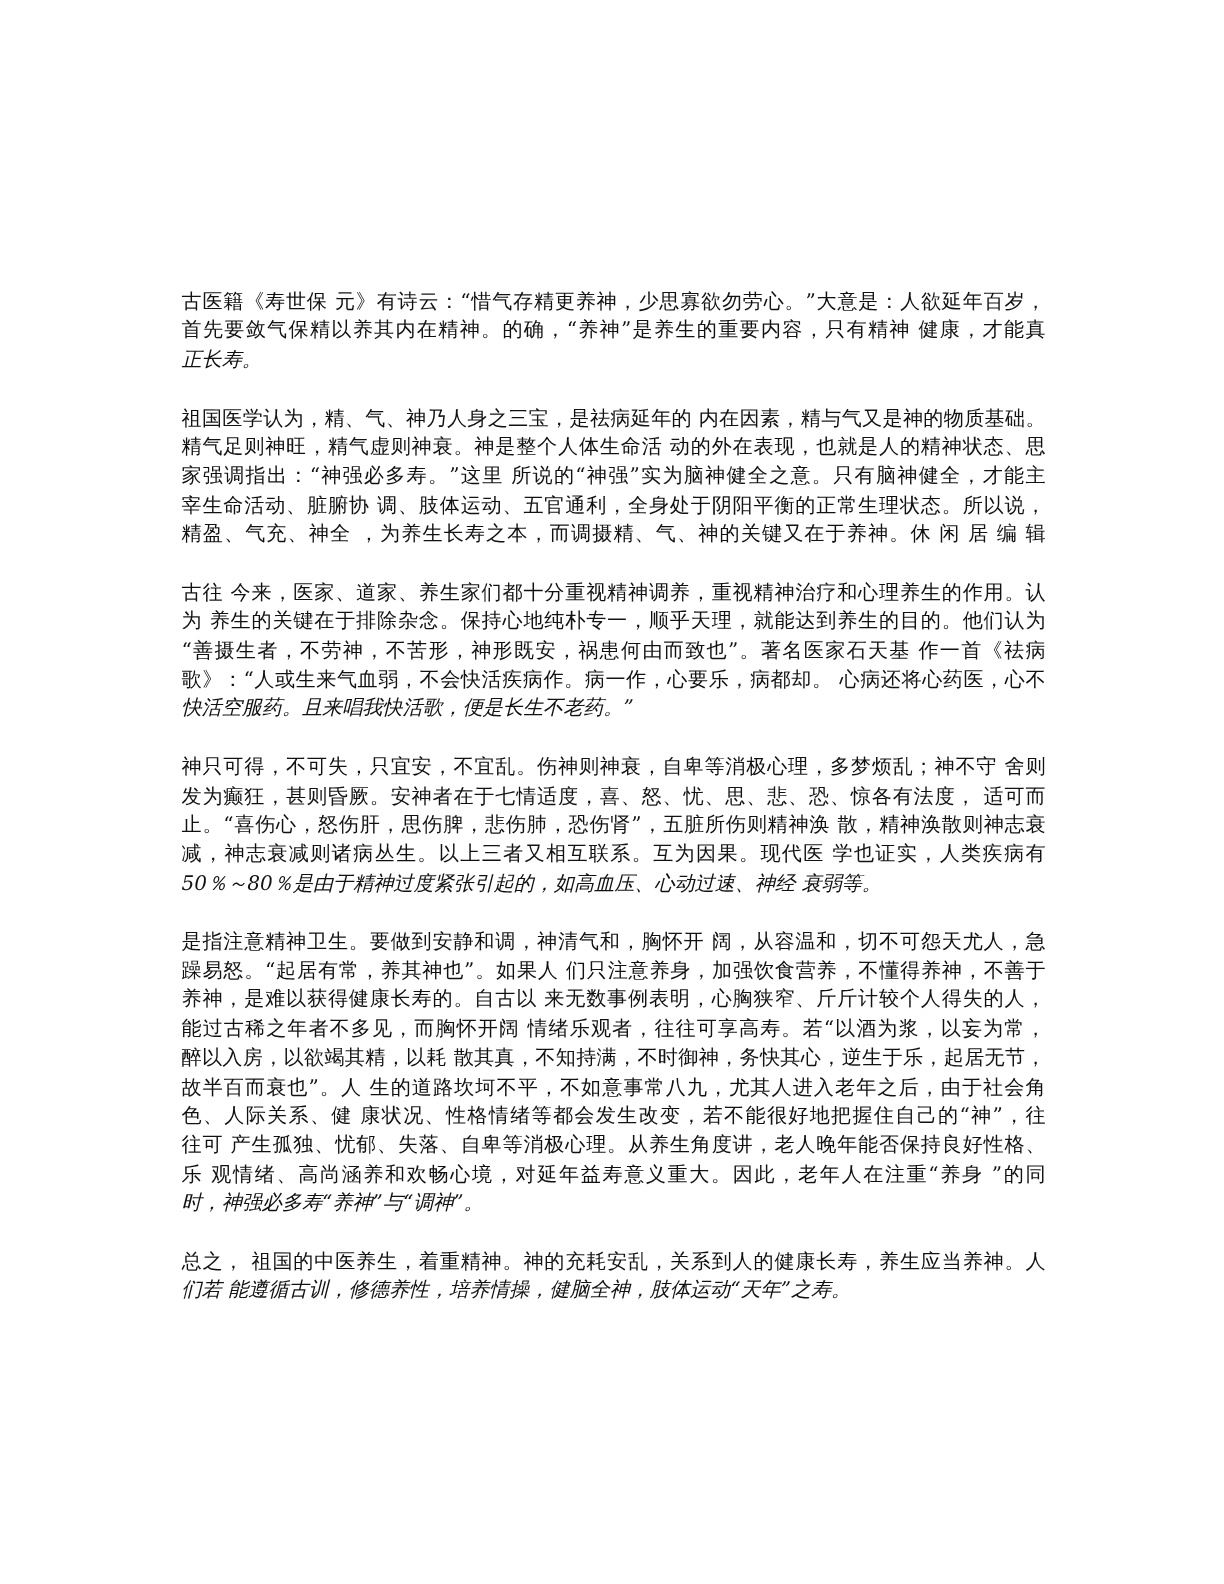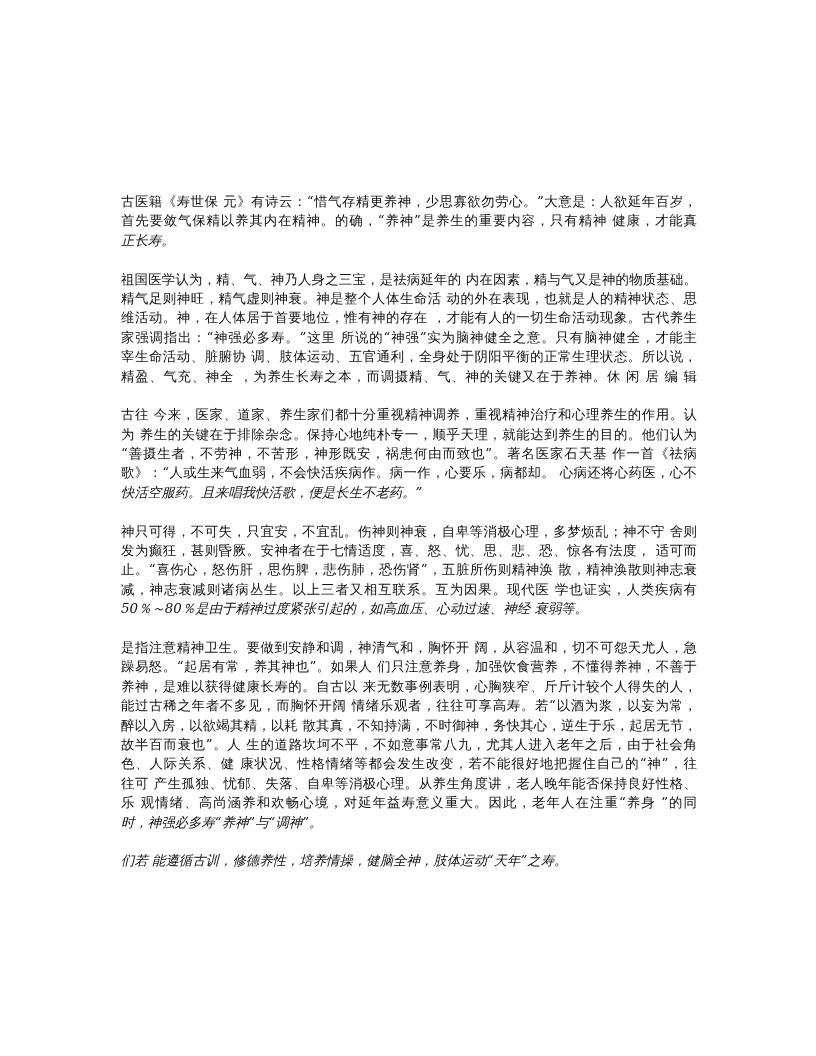--- a/index.html
+++ b/index.html
@@ -32,21 +32,20 @@
 <div class="page">
   <div class="para">
     <span class="line">古医籍《寿世保 元》有诗云：“惜气存精更养神，少思寡欲勿劳心。”大意是：人欲延年百岁，</span>
     <span class="line">首先要敛气保精以养其内在精神。的确，“养神”是养生的重要内容，只有精神 健康，才能真</span>
     <span class="line last">正长寿。</span>
   </div>
 
   <div class="para">
     <span class="line">祖国医学认为，精、气、神乃人身之三宝，是祛病延年的 内在因素，精与气又是神的物质基础。</span>
     <span class="line">精气足则神旺，精气虚则神衰。神是整个人体生命活 动的外在表现，也就是人的精神状态、思</span>
-    <span class="line">维活动。神，在人体居于首要地位，惟有神的存在 ，才能有人的一切生命活动现象。古代养生</span>
     <span class="line">家强调指出：“神强必多寿。”这里 所说的“神强”实为脑神健全之意。只有脑神健全，才能主</span>
     <span class="line">宰生命活动、脏腑协 调、肢体运动、五官通利，全身处于阴阳平衡的正常生理状态。所以说，</span>
     <span class="line">精盈、气充、神全 ，为养生长寿之本，而调摄精、气、神的关键又在于养神。休 闲 居 编 辑</span>
   </div>
 
   <div class="para">
     <span class="line">古往 今来，医家、道家、养生家们都十分重视精神调养，重视精神治疗和心理养生的作用。认</span>
     <span class="line">为 养生的关键在于排除杂念。保持心地纯朴专一，顺乎天理，就能达到养生的目的。他们认为</span>
     <span class="line">“善摄生者，不劳神，不苦形，神形既安，祸患何由而致也”。著名医家石天基 作一首《祛病</span>
     <span class="line">歌》：“人或生来气血弱，不会快活疾病作。病一作，心要乐，病都却。 心病还将心药医，心不</span>
@@ -68,15 +67,16 @@
     <span class="line">能过古稀之年者不多见，而胸怀开阔 情绪乐观者，往往可享高寿。若“以酒为浆，以妄为常，</span>
     <span class="line">醉以入房，以欲竭其精，以耗 散其真，不知持满，不时御神，务快其心，逆生于乐，起居无节，</span>
     <span class="line">故半百而衰也”。人 生的道路坎坷不平，不如意事常八九，尤其人进入老年之后，由于社会角</span>
     <span class="line">色、人际关系、健 康状况、性格情绪等都会发生改变，若不能很好地把握住自己的“神”，往</span>
     <span class="line">往可 产生孤独、忧郁、失落、自卑等消极心理。从养生角度讲，老人晚年能否保持良好性格、</span>
     <span class="line">乐 观情绪、高尚涵养和欢畅心境，对延年益寿意义重大。因此，老年人在注重“养身 ”的同</span>
     <span class="line last">时，神强必多寿“养神”与“调神”。</span>
   </div>
 
   <div class="para">
+    <span class="line">总之， 祖国的中医养生，着重精神。神的充耗安乱，关系到人的健康长寿，养生应当养神。人</span>
     <span class="line last">们若 能遵循古训，修德养性，培养情操，健脑全神，肢体运动“天年”之寿。</span>
   </div>
 </div>
 
 </body></html>

